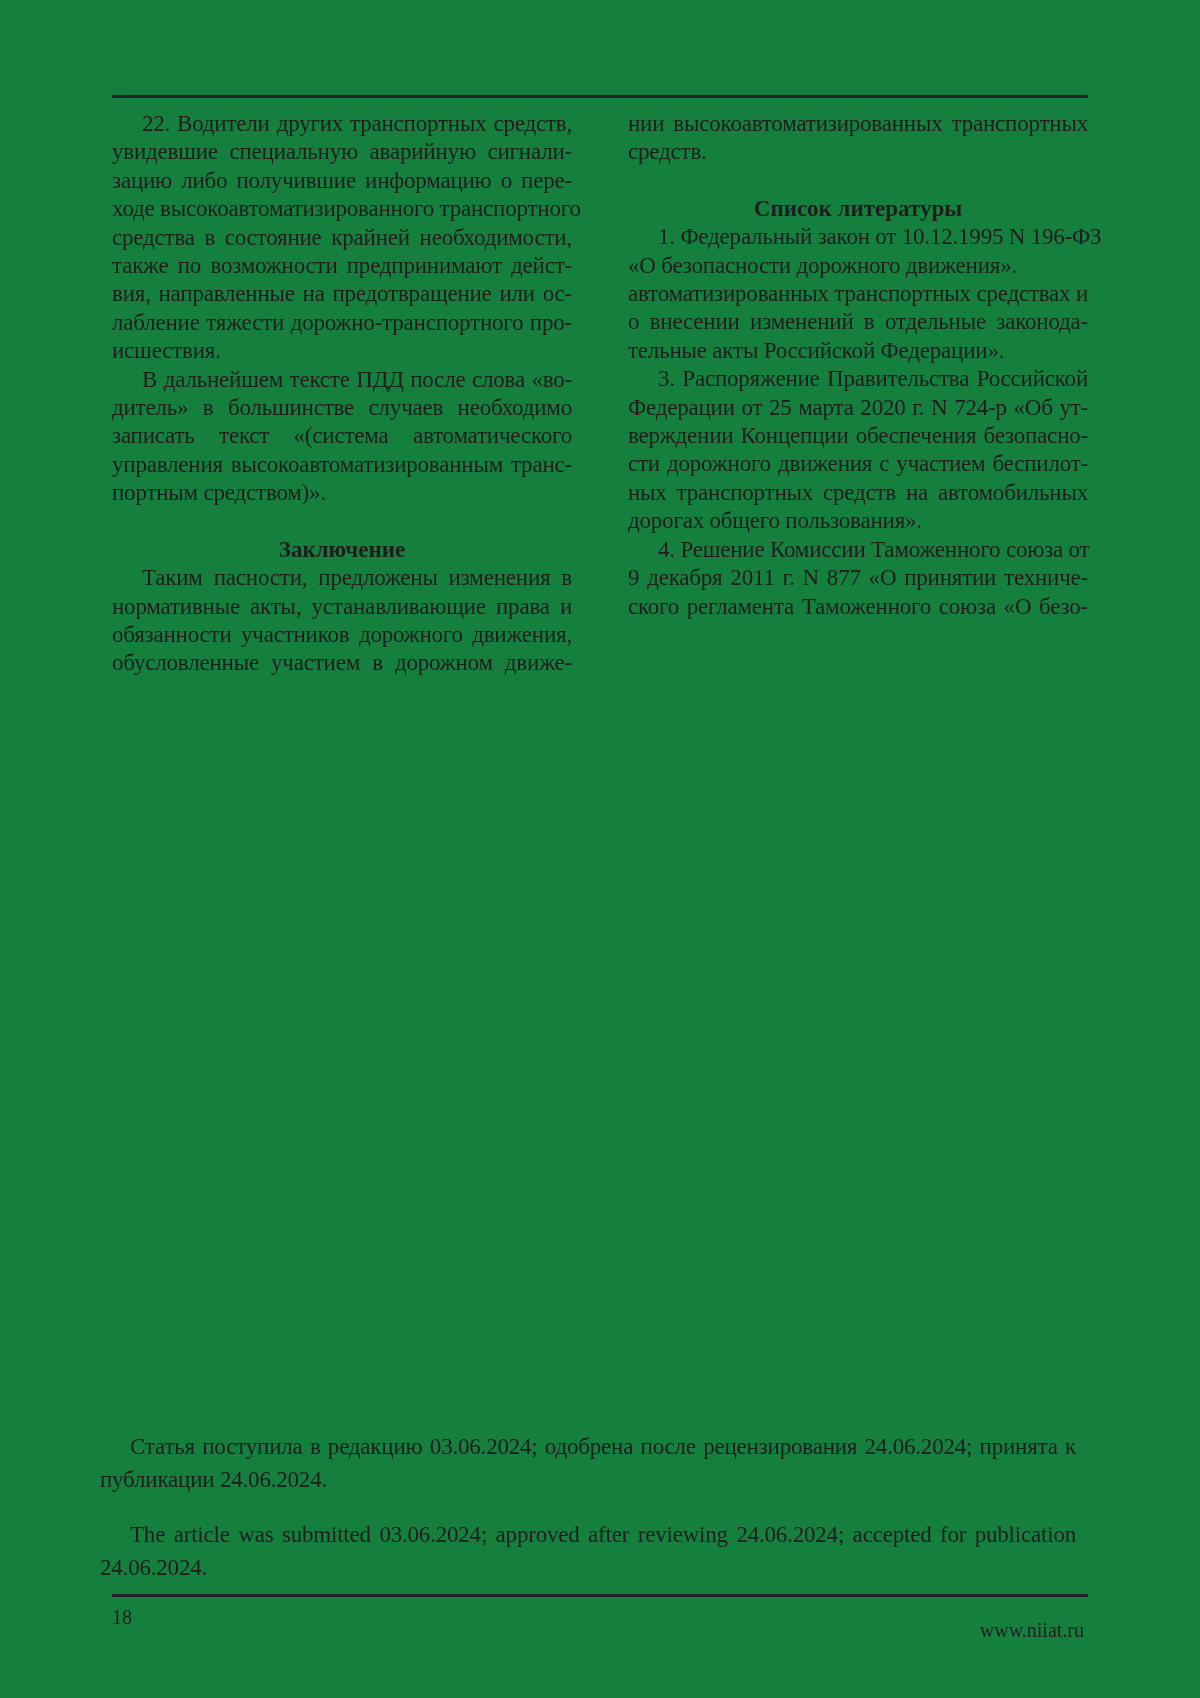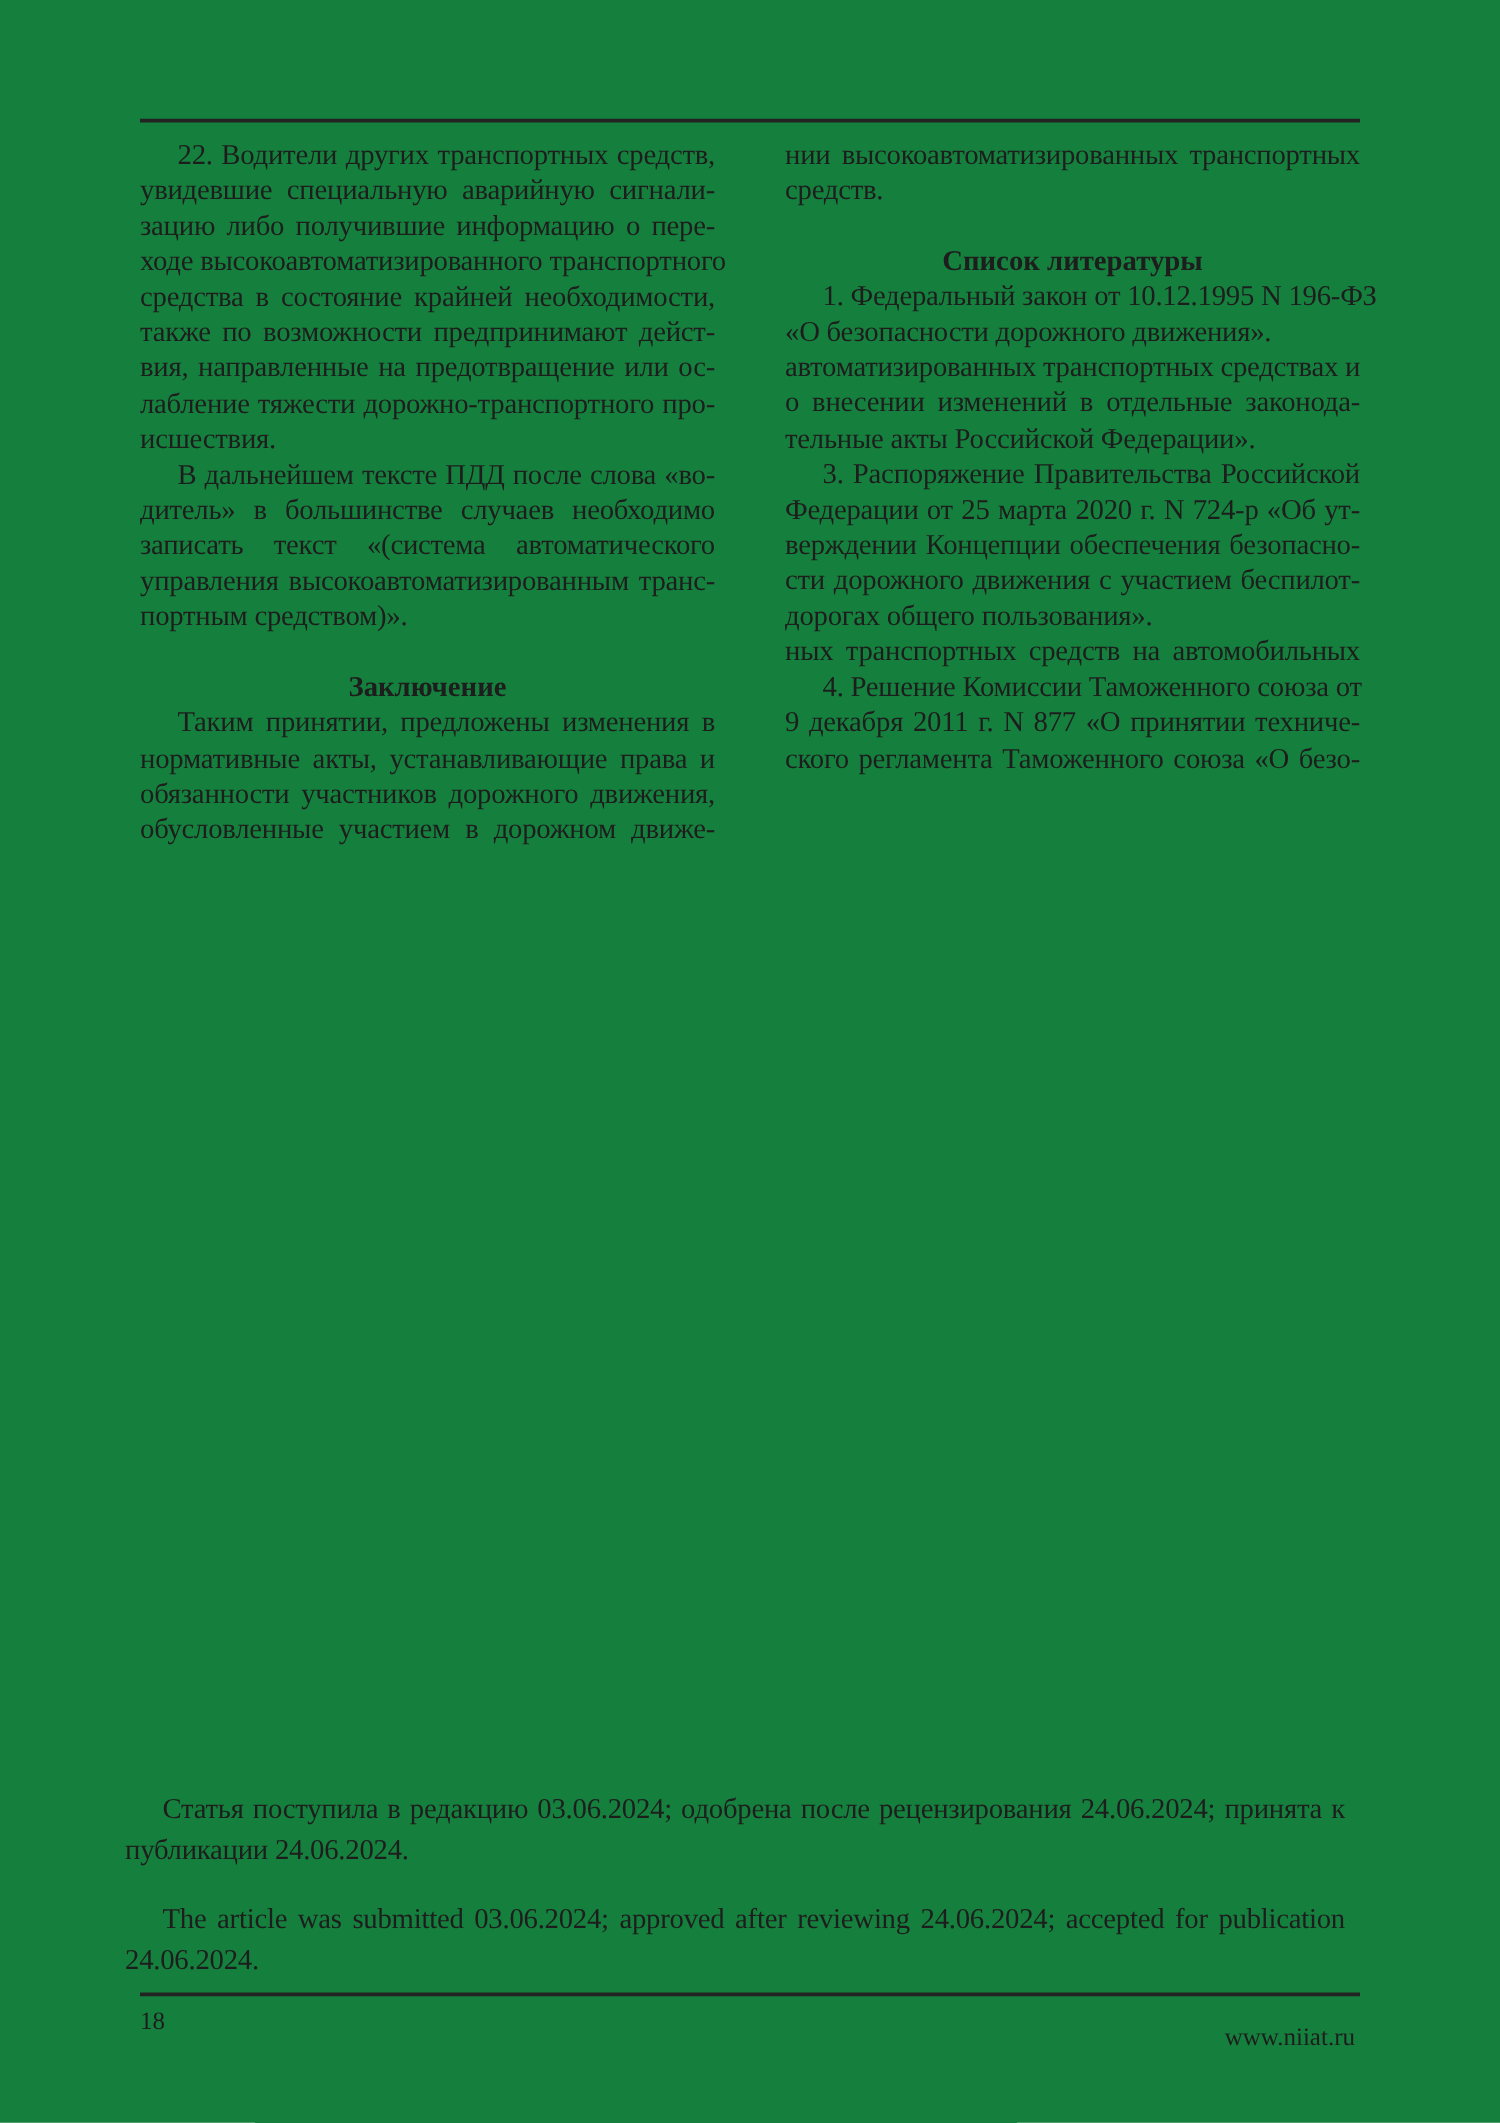--- a/index.html
+++ b/index.html
@@ -86,40 +86,40 @@
         <div class="line jl">также по возможности предпринимают дейст-</div>
         <div class="line jl">вия, направленные на предотвращение или ос-</div>
         <div class="line jl">лабление тяжести дорожно-транспортного про-</div>
         <div class="line last">исшествия.</div>
         <div class="line jl indent">В дальнейшем тексте ПДД после слова «во-</div>
         <div class="line jl">дитель» в большинстве случаев необходимо</div>
         <div class="line jl">записать текст «(система автоматического</div>
         <div class="line jl">управления высокоавтоматизированным транс-</div>
         <div class="line last">портным средством)».</div>
         <div class="heading">Заключение</div>
-        <div class="line jl indent">Таким принятии, предложены изменения в</div>
+        <div class="line jl indent">Таким пасности, предложены изменения в</div>
         <div class="line jl">нормативные акты, устанавливающие права и</div>
         <div class="line jl">обязанности участников дорожного движения,</div>
         <div class="line jl">обусловленные участием в дорожном движе-</div>
       </div>
     <div class="col" id="col-right">
         <div class="line jl">нии высокоавтоматизированных транспортных</div>
         <div class="line last">средств.</div>
         <div class="heading">Список литературы</div>
         <div class="line jl indent">1. Федеральный закон от 10.12.1995 N 196-ФЗ</div>
         <div class="line last">«О безопасности дорожного движения».</div>
         <div class="line jl">автоматизированных транспортных средствах и</div>
         <div class="line jl">о внесении изменений в отдельные законода-</div>
         <div class="line last">тельные акты Российской Федерации».</div>
         <div class="line jl indent">3. Распоряжение Правительства Российской</div>
         <div class="line jl">Федерации от 25 марта 2020 г. N 724-р «Об ут-</div>
         <div class="line jl">верждении Концепции обеспечения безопасно-</div>
         <div class="line jl">сти дорожного движения с участием беспилот-</div>
+        <div class="line jl">ных транспортных средств на автомобильных</div>
         <div class="line last">дорогах общего пользования».</div>
-        <div class="line jl">ных транспортных средств на автомобильных</div>
         <div class="line jl indent">4. Решение Комиссии Таможенного союза от</div>
         <div class="line jl">9 декабря 2011 г. N 877 «О принятии техниче-</div>
         <div class="line jl">ского регламента Таможенного союза «О безо-</div>
       </div>
   </div>
 
   <div class="note note-ru" id="note-ru">
       <div class="line jl indent">Статья поступила в редакцию 03.06.2024; одобрена после рецензирования 24.06.2024; принята к</div>
       <div class="line last">публикации 24.06.2024.</div>
     </div>

